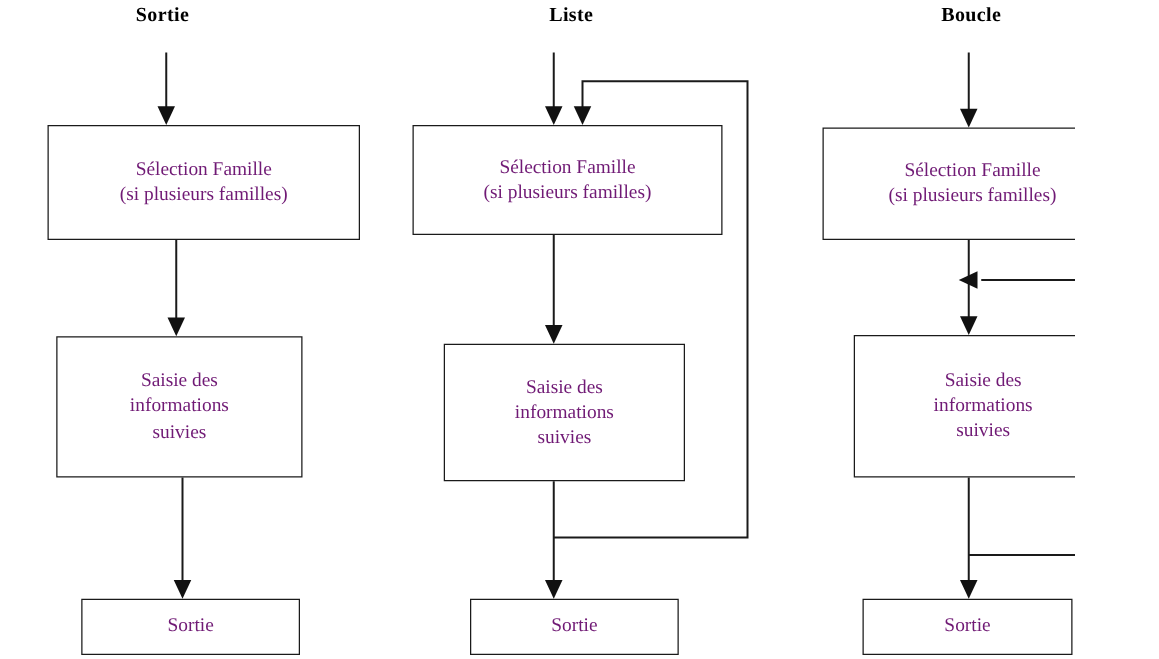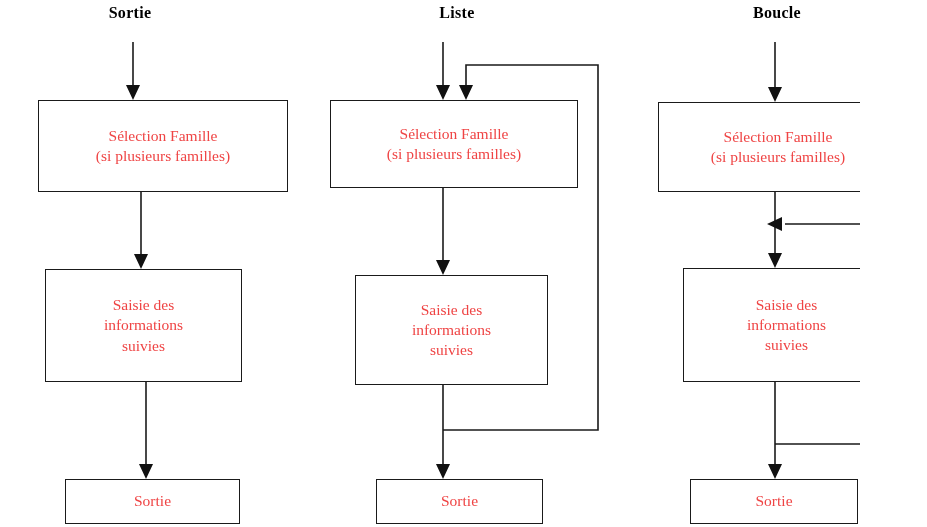--- a/index.html
+++ b/index.html
@@ -22,21 +22,21 @@
     color: #000000;
     text-align: center;
     white-space: nowrap;
     letter-spacing: 0.3px;
   }
   .node {
     position: absolute;
     box-sizing: border-box;
     border: 1.5px solid #1a1a1a;
     background: #ffffff;
-    color: #ef4444;
+    color: #701a75;
     font-size: 15.5px;
     line-height: 1.30;
     display: flex;
     align-items: center;
     justify-content: flex-end;
     text-align: center;
     white-space: pre-line;
     padding: 2px 4px;
   }
   .node span { display: block; width: 100%; }

